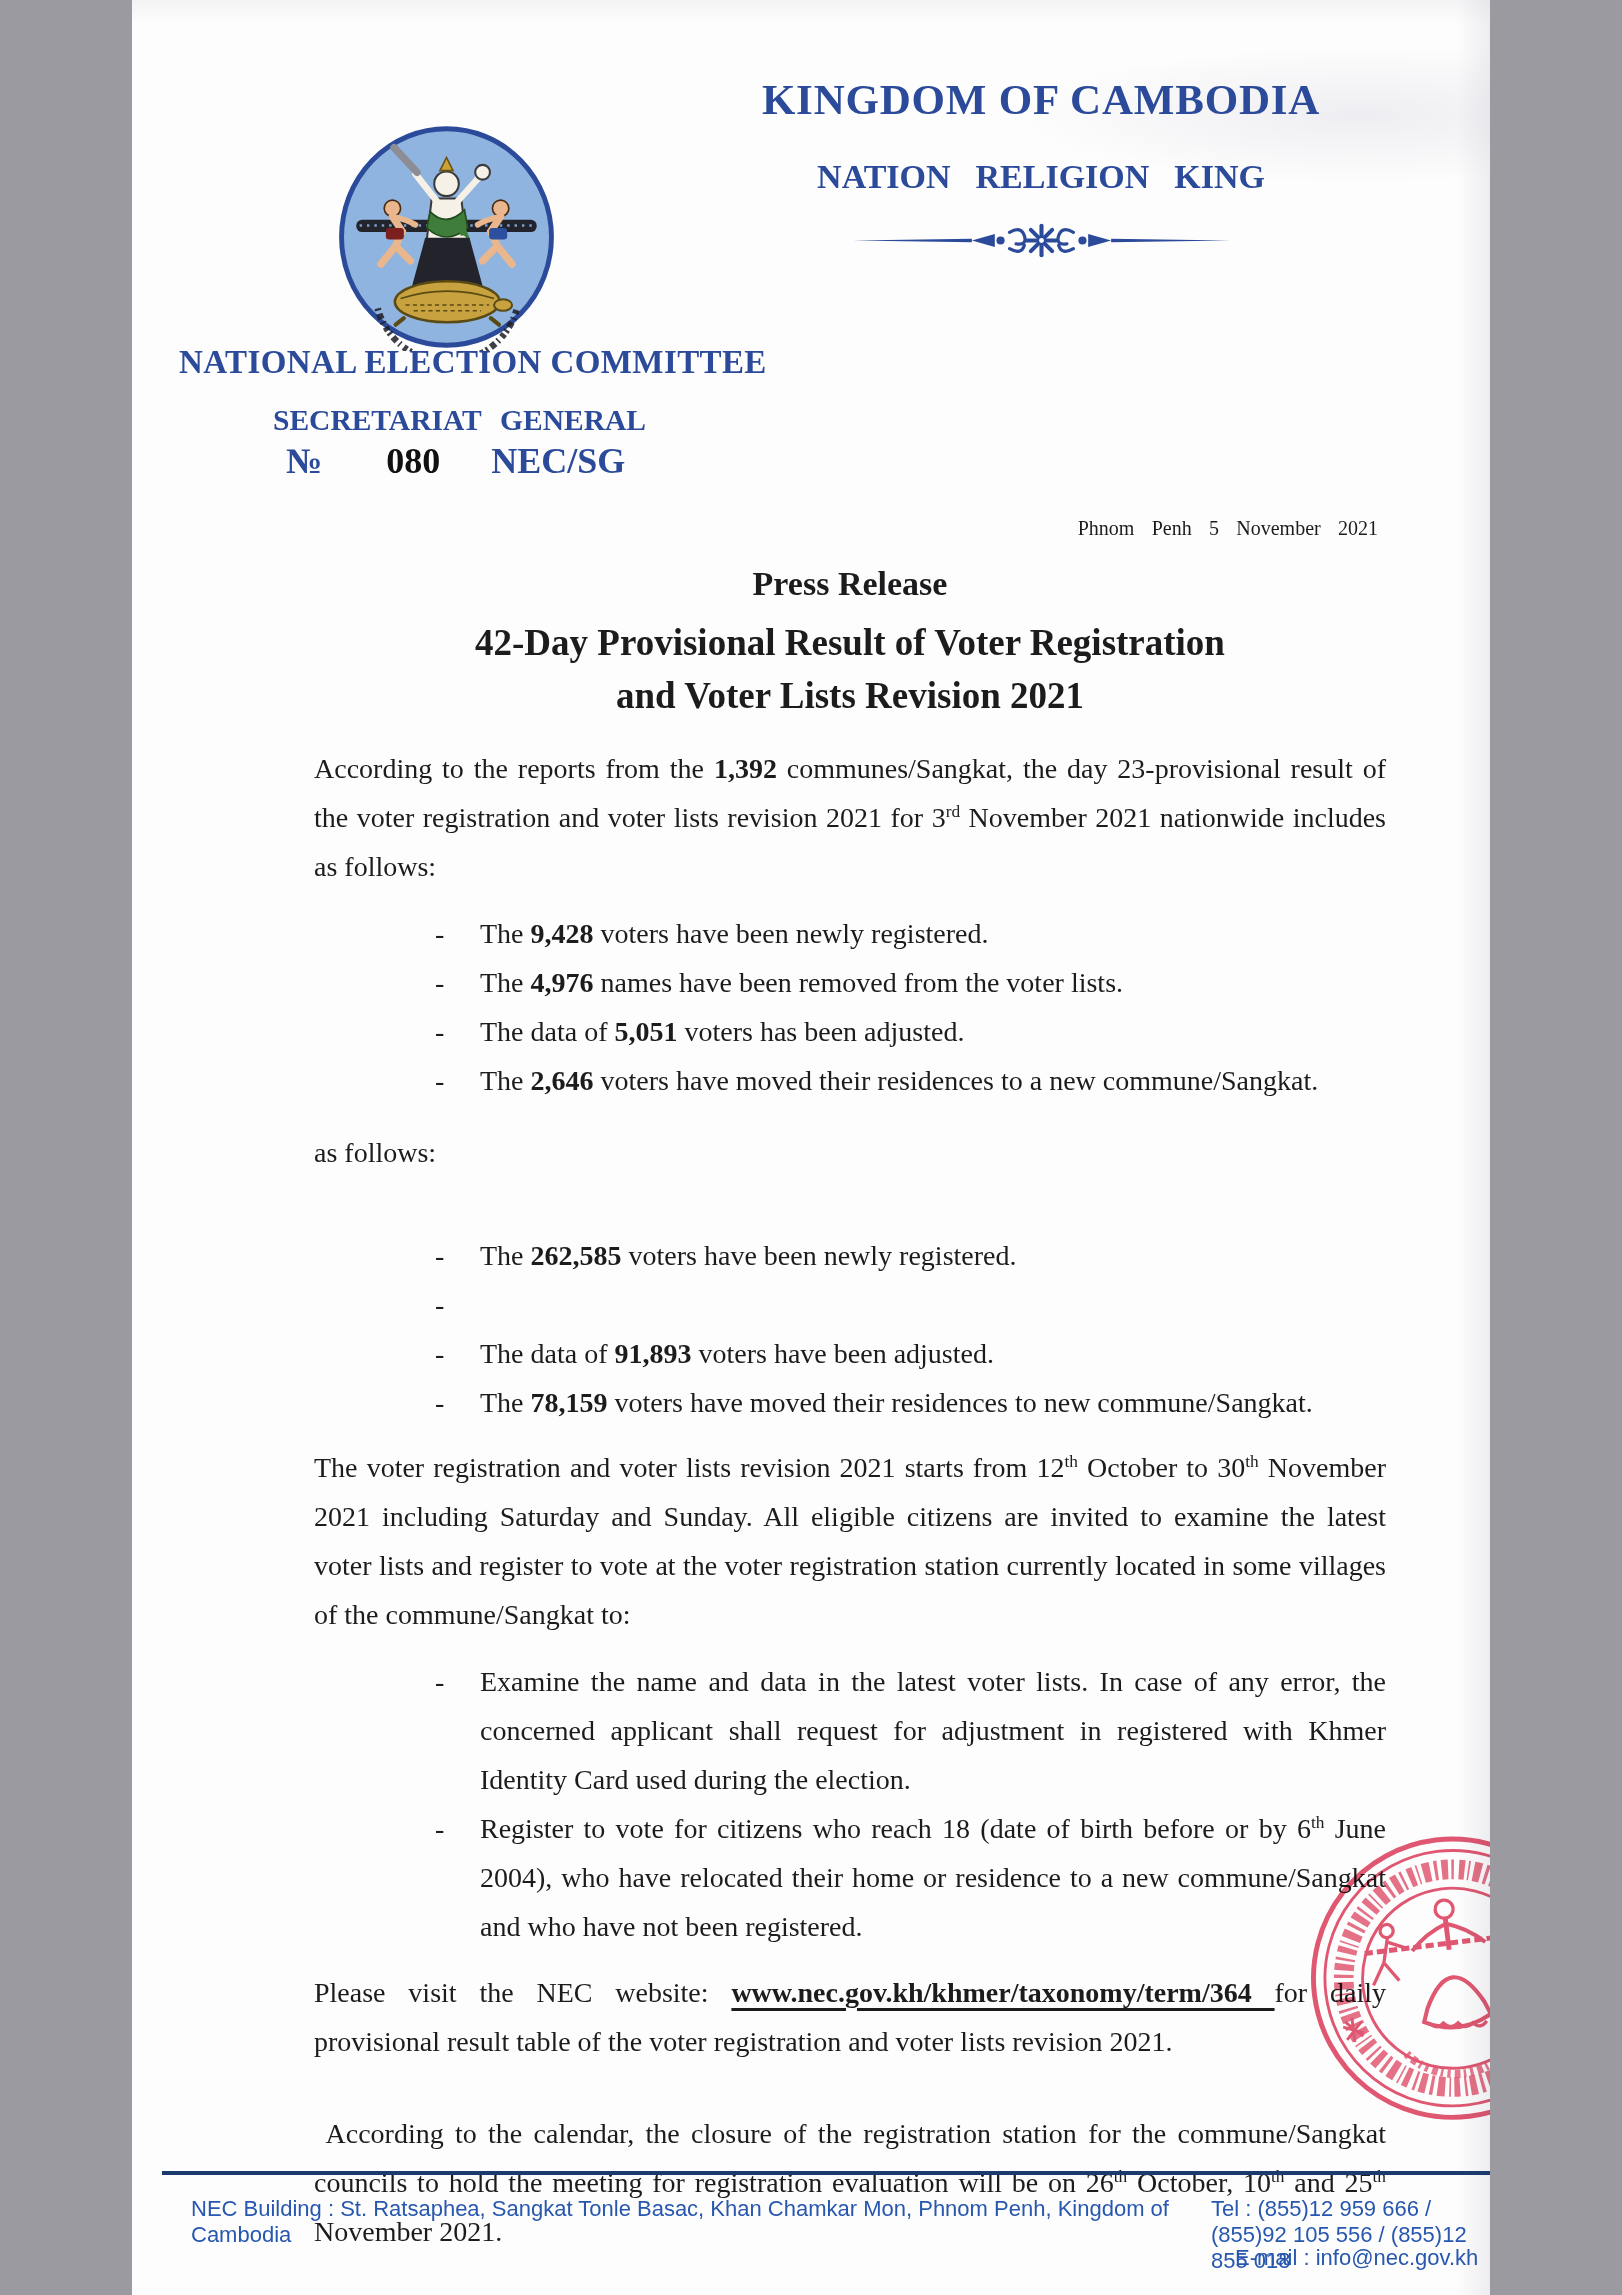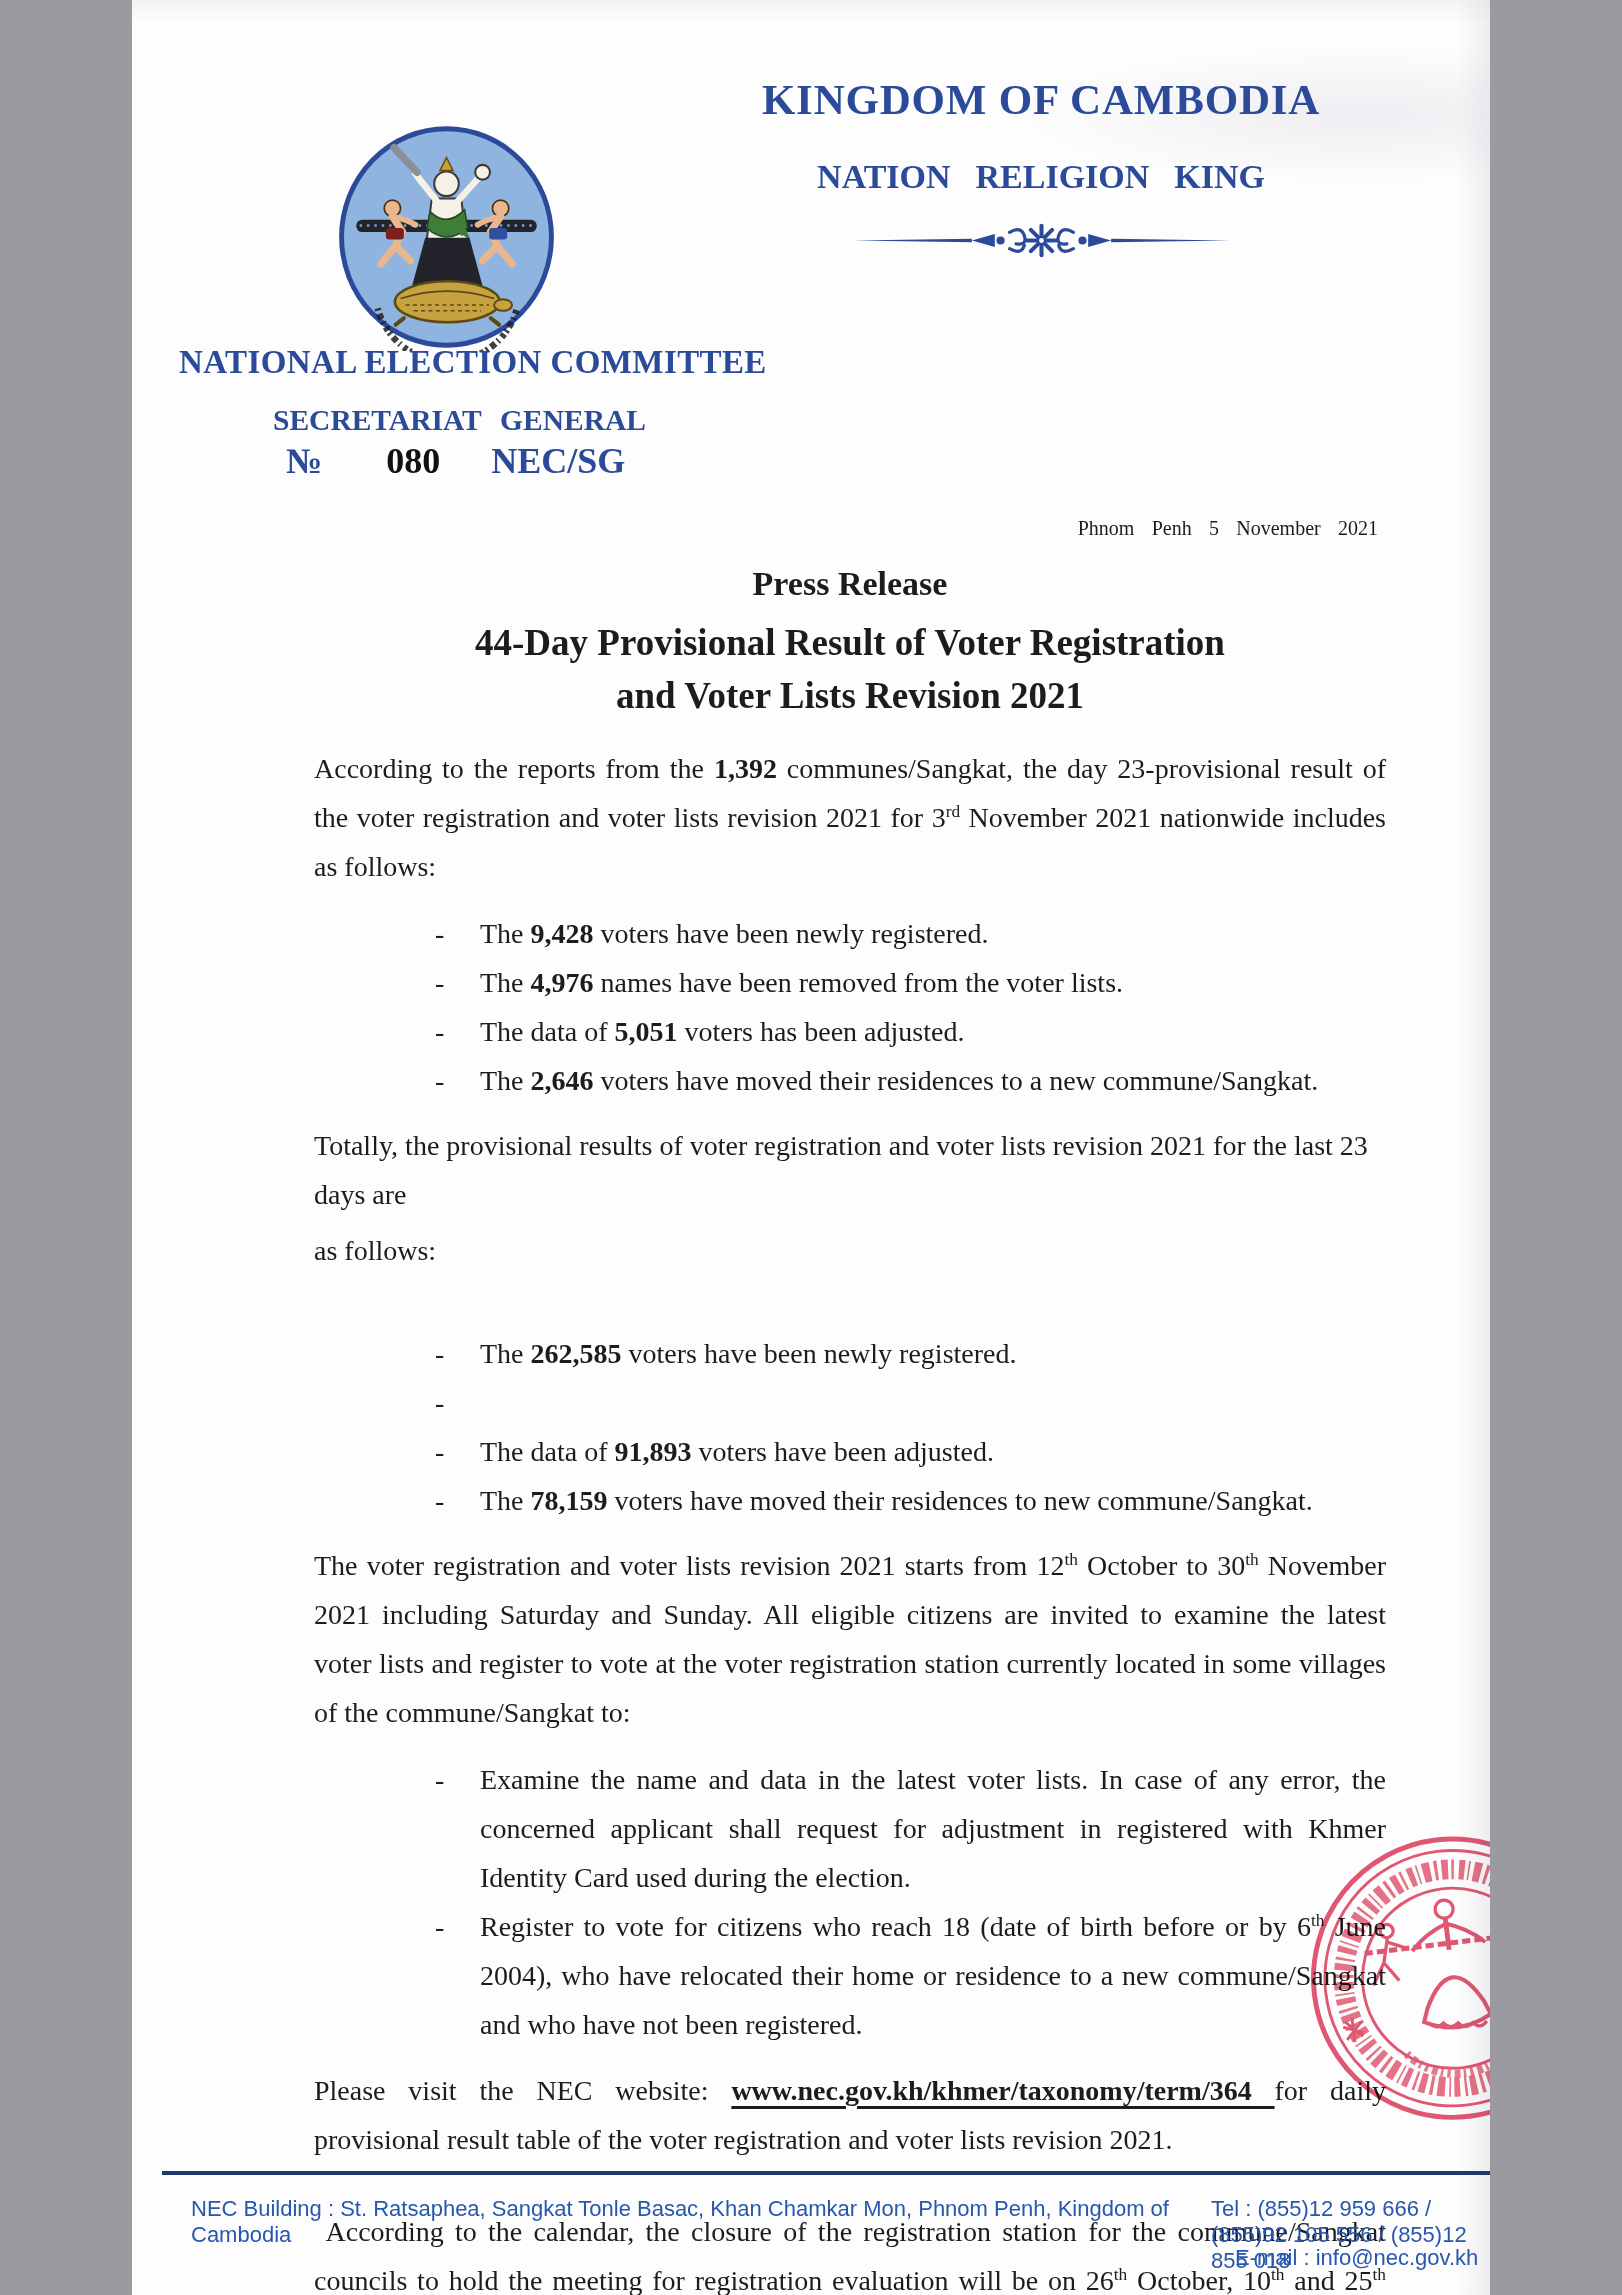--- a/index.html
+++ b/index.html
@@ -141,21 +141,21 @@
     <div class="secretariat">SECRETARIAT GENERAL</div>
     <div class="docno">
       <span>№</span><span class="num">080</span><span>NEC/SG</span>
     </div>
   </div>
 
   <div class="dateline">Phnom Penh 5 November 2021</div>
 
   <div class="titles">
     <div class="t1">Press Release</div>
-    <div class="t2">44-Day Provisional Result of Voter Registration</div>
+    <div class="t2">42-Day Provisional Result of Voter Registration</div>
     <div class="t2">and Voter Lists Revision 2021</div>
   </div>
 
   <div class="content">
 
     <p class="para"><span>According to the reports from the </span><b>1,392</b><span> communes/Sangkat, the day 23-provisional result of the voter registration and voter lists revision 2021 for  3</span><sup>rd</sup><span> November 2021 nationwide includes as follows:</span></p>
 
     <div class="bullets">
       <div class="bullet">
           <span class="dash">-</span>
@@ -169,21 +169,20 @@
           <span class="dash">-</span>
           <div class="btxt"><span>The data of </span><b>5,051</b><span> voters has been adjusted.</span></div>
         </div>
       <div class="bullet">
           <span class="dash">-</span>
           <div class="btxt"><span>The </span><b>2,646</b><span> voters have moved their residences to a new commune/Sangkat.</span></div>
         </div>
     </div>
 
     <div class="gap-sm"></div>
-    <p>Totally, the provisional results of voter registration and voter lists revision 2021 for the last 23 days are</p>
     <p class="p2line2">as follows:</p>
     <div class="gap-md"></div>
 
     <div class="bullets">
       <div class="bullet">
           <span class="dash">-</span>
           <div class="btxt"><span>The </span><b>262,585</b><span> voters have been newly registered.</span></div>
         </div>
       <div class="bullet">
           <span class="dash">-</span>

